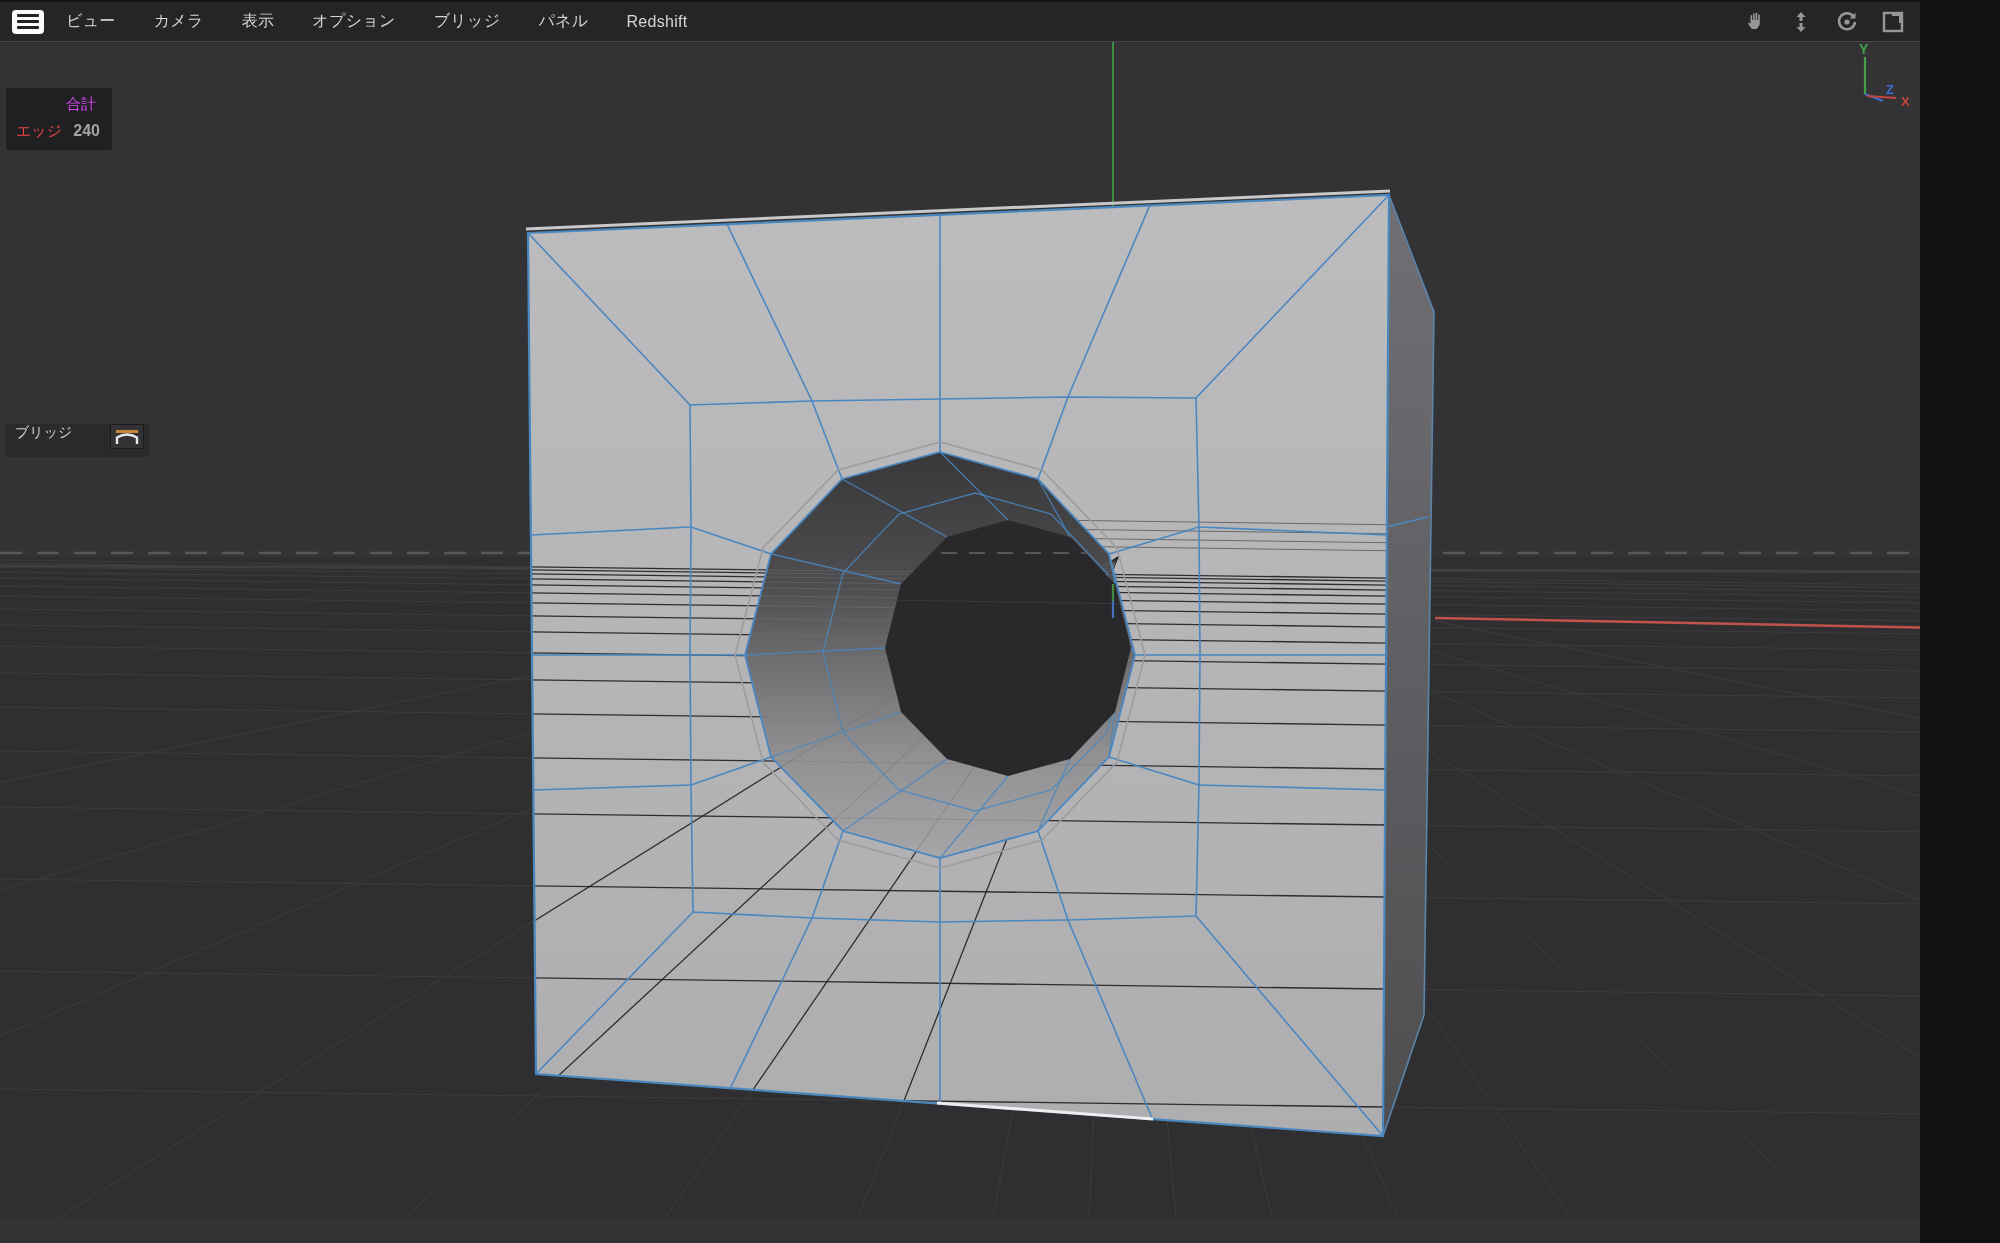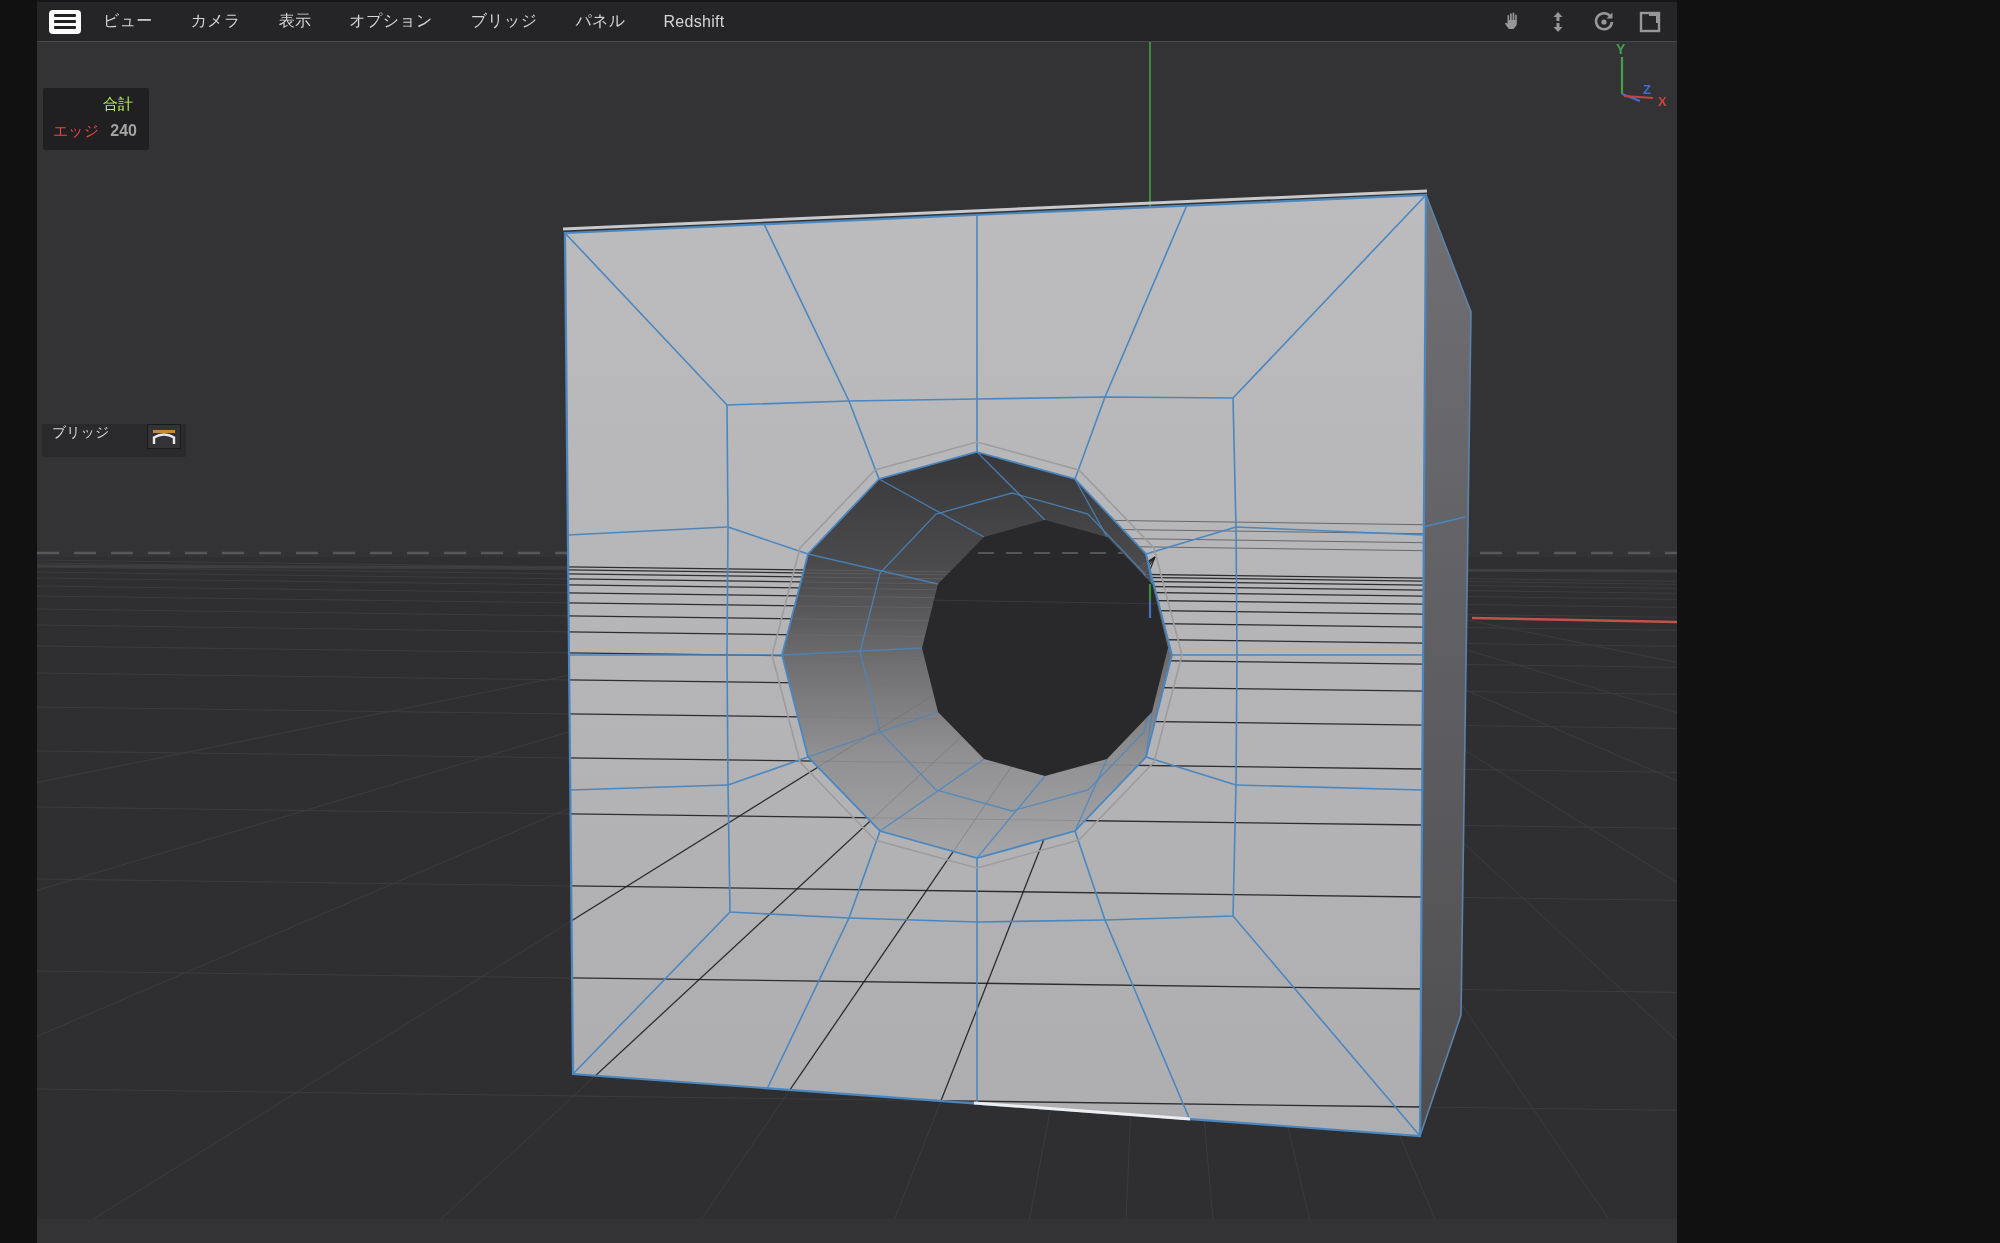--- a/index.html
+++ b/index.html
@@ -1,21 +1,20 @@
 <!DOCTYPE html>
 <html><head>
 <meta charset="utf-8">
 <style>
   html,body{margin:0;padding:0;background:#111;}
   *{box-sizing:border-box;}
   #app{
-    position:relative;width:1640px;height:1243px;overflow:hidden;
+    position:relative;width:1920px;height:1243px;overflow:hidden;
     background:#333336;
     font-family:"Liberation Sans","DejaVu Sans",sans-serif;
-    margin-left:37px;
     -webkit-font-smoothing:antialiased;
   }
   
   .menu-bar{
     position:absolute;left:0;top:0;width:100%;height:42px;
     background:#252527;border-top:2px solid #161618;border-bottom:1px solid #47474a;
     display:flex;align-items:center;padding:0 14px 0 12px;
   }
   .hamburger{width:32px;height:24px;background:#fbfbfc;border-radius:4px;
     display:flex;flex-direction:column;justify-content:center;gap:3px;padding:4px 5px;margin-right:22px;cursor:pointer;}
@@ -42,21 +41,21 @@
   }
   
   .viewport{position:absolute;left:0;top:42px;width:2000px;height:1177px;}
   .viewport svg{position:absolute;left:0;top:0;width:100%;height:100%;}
   
   .stats-panel{
     position:absolute;left:6px;top:88px;width:106px;
     background:#202022;color:#b3b3b5;padding:7px 10px 9px 10px;border-radius:2px;
     font-size:15px;
   }
-  .stats-header{text-align:right;padding-right:6px;color:#bef264;margin-bottom:8px;}
+  .stats-header{text-align:right;padding-right:6px;color:#d946ef;margin-bottom:8px;}
   .stats-row{display:flex;justify-content:space-between;align-items:baseline;}
   .stats-row .lbl{color:#ef4444;}
   .stats-row .val{color:#a3a3a3;font-weight:bold;font-size:16px;padding-right:2px;}
   .tool-hint{
     position:absolute;left:5px;top:424px;width:144px;height:33px;
     background:#2a2a2c;border-radius:2px;display:flex;align-items:flex-start;
     padding:0 5px 0 10px;justify-content:space-between;
   }
   .tool-hint .tool-name{color:#d3d3d5;font-size:14px;}
   .tool-icon{width:34px;height:25px;background:#333335;border:1px solid #1a1a1c;

